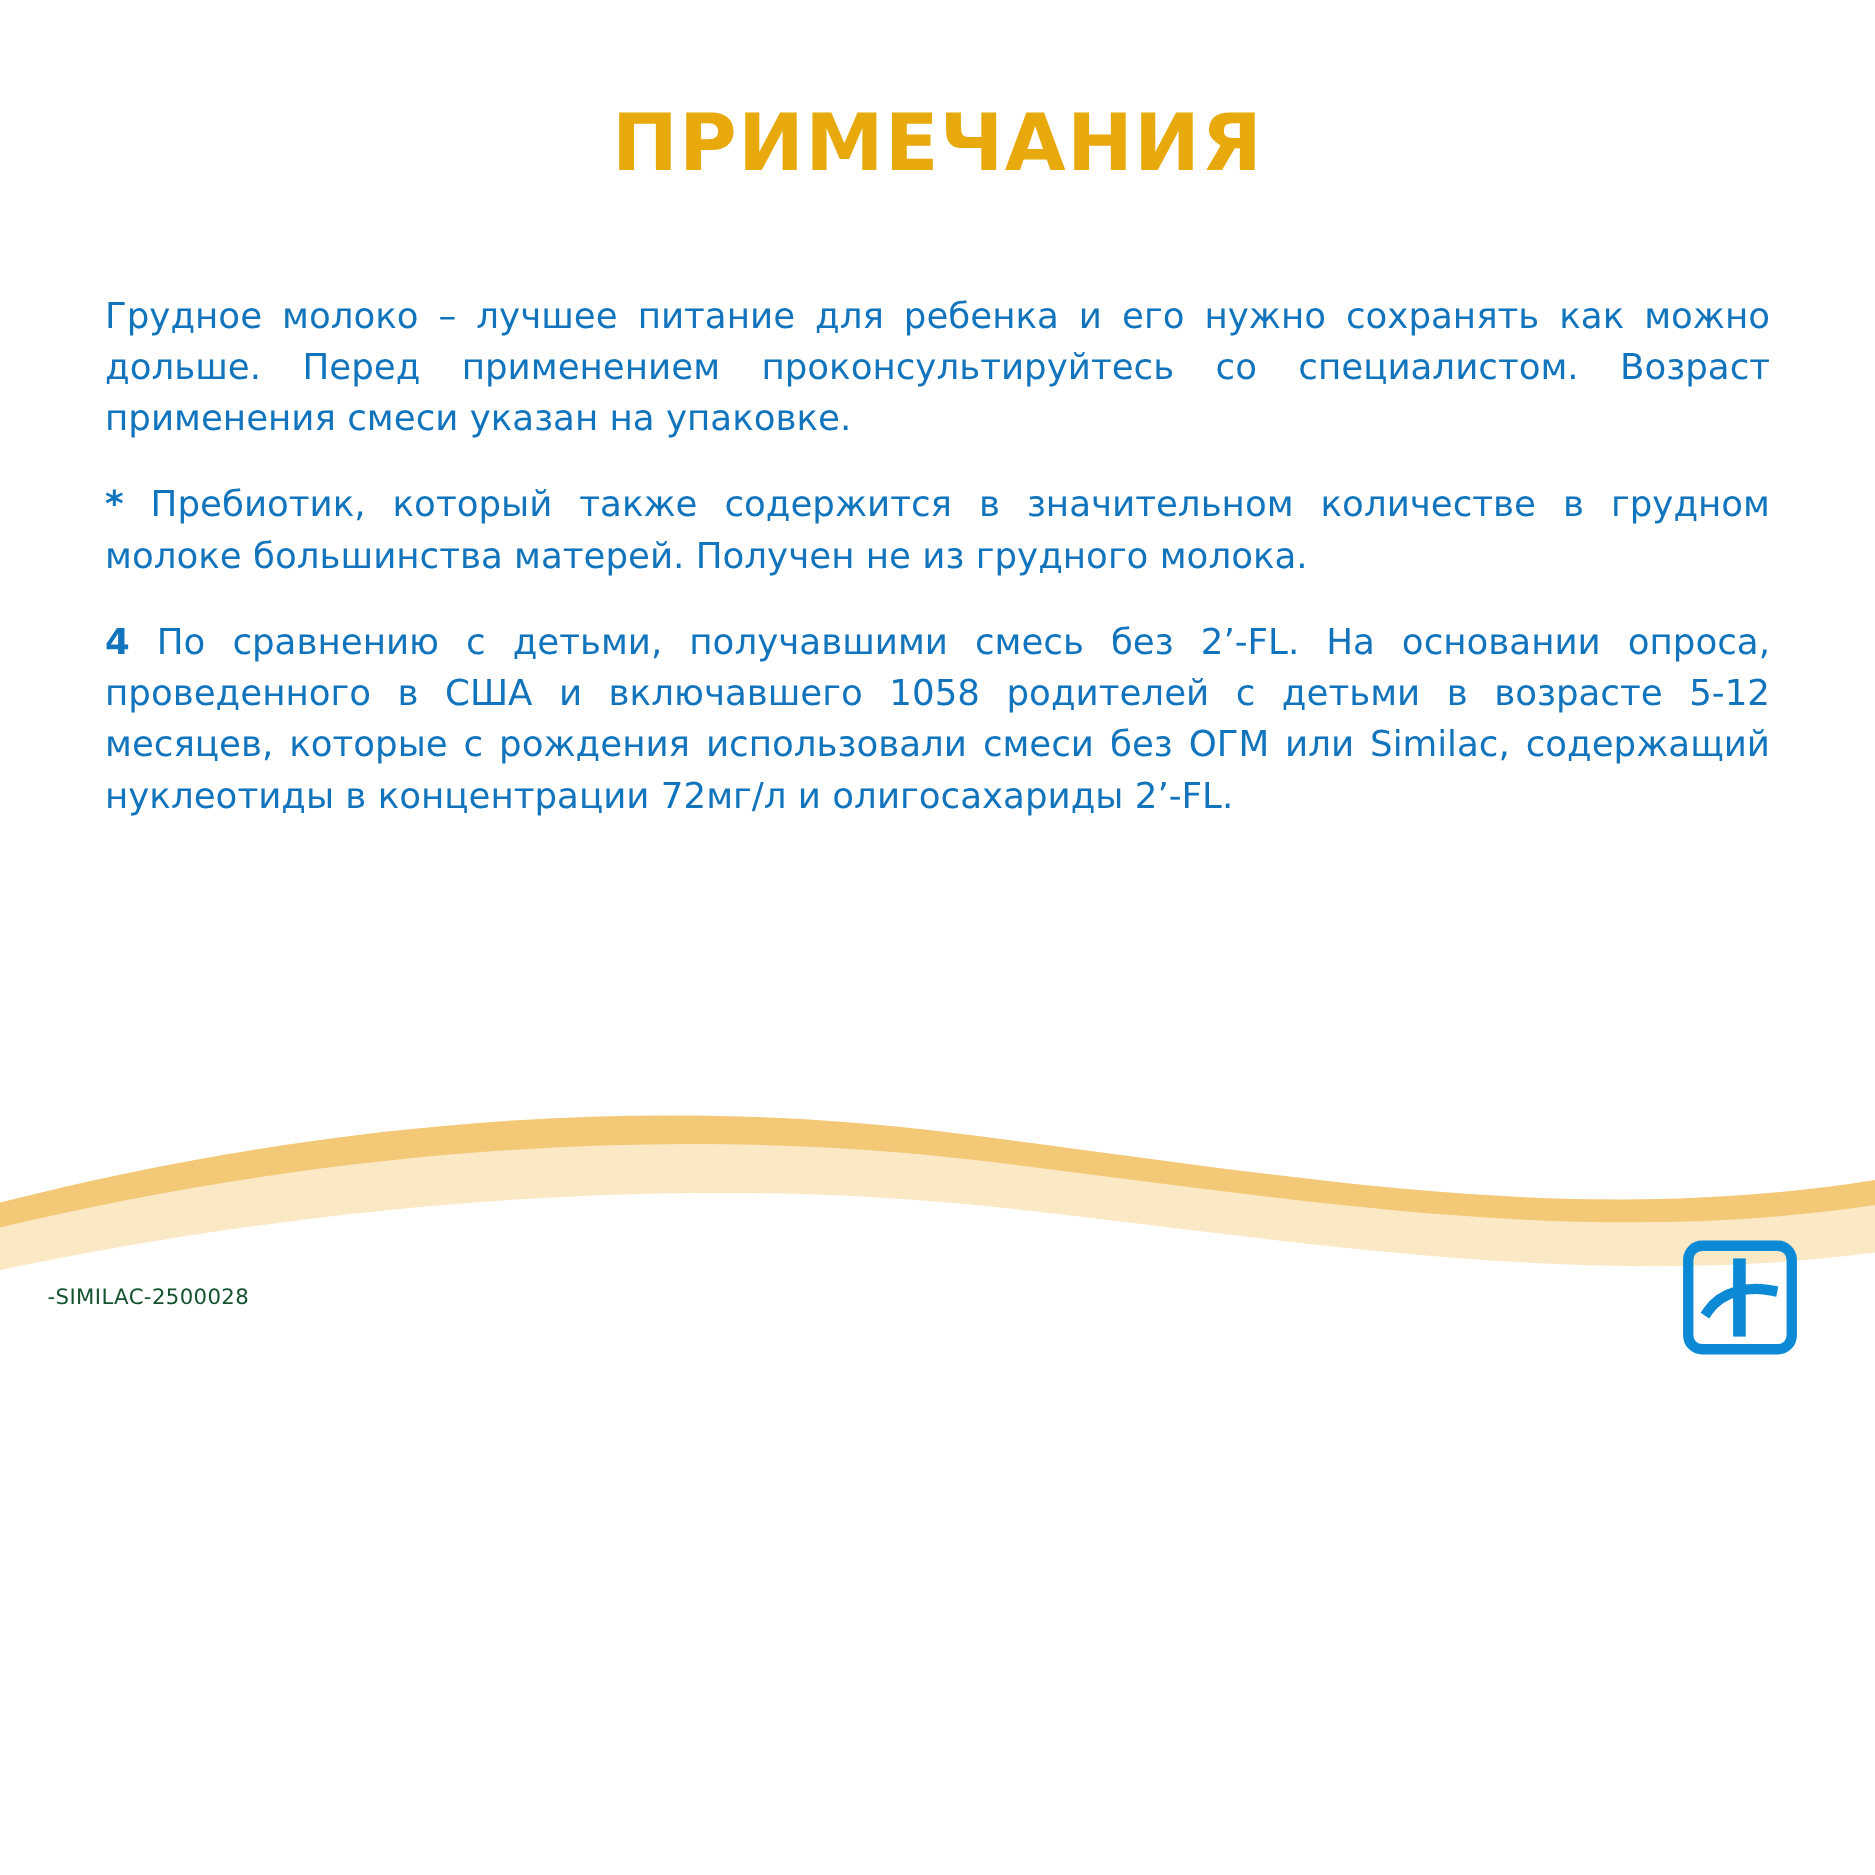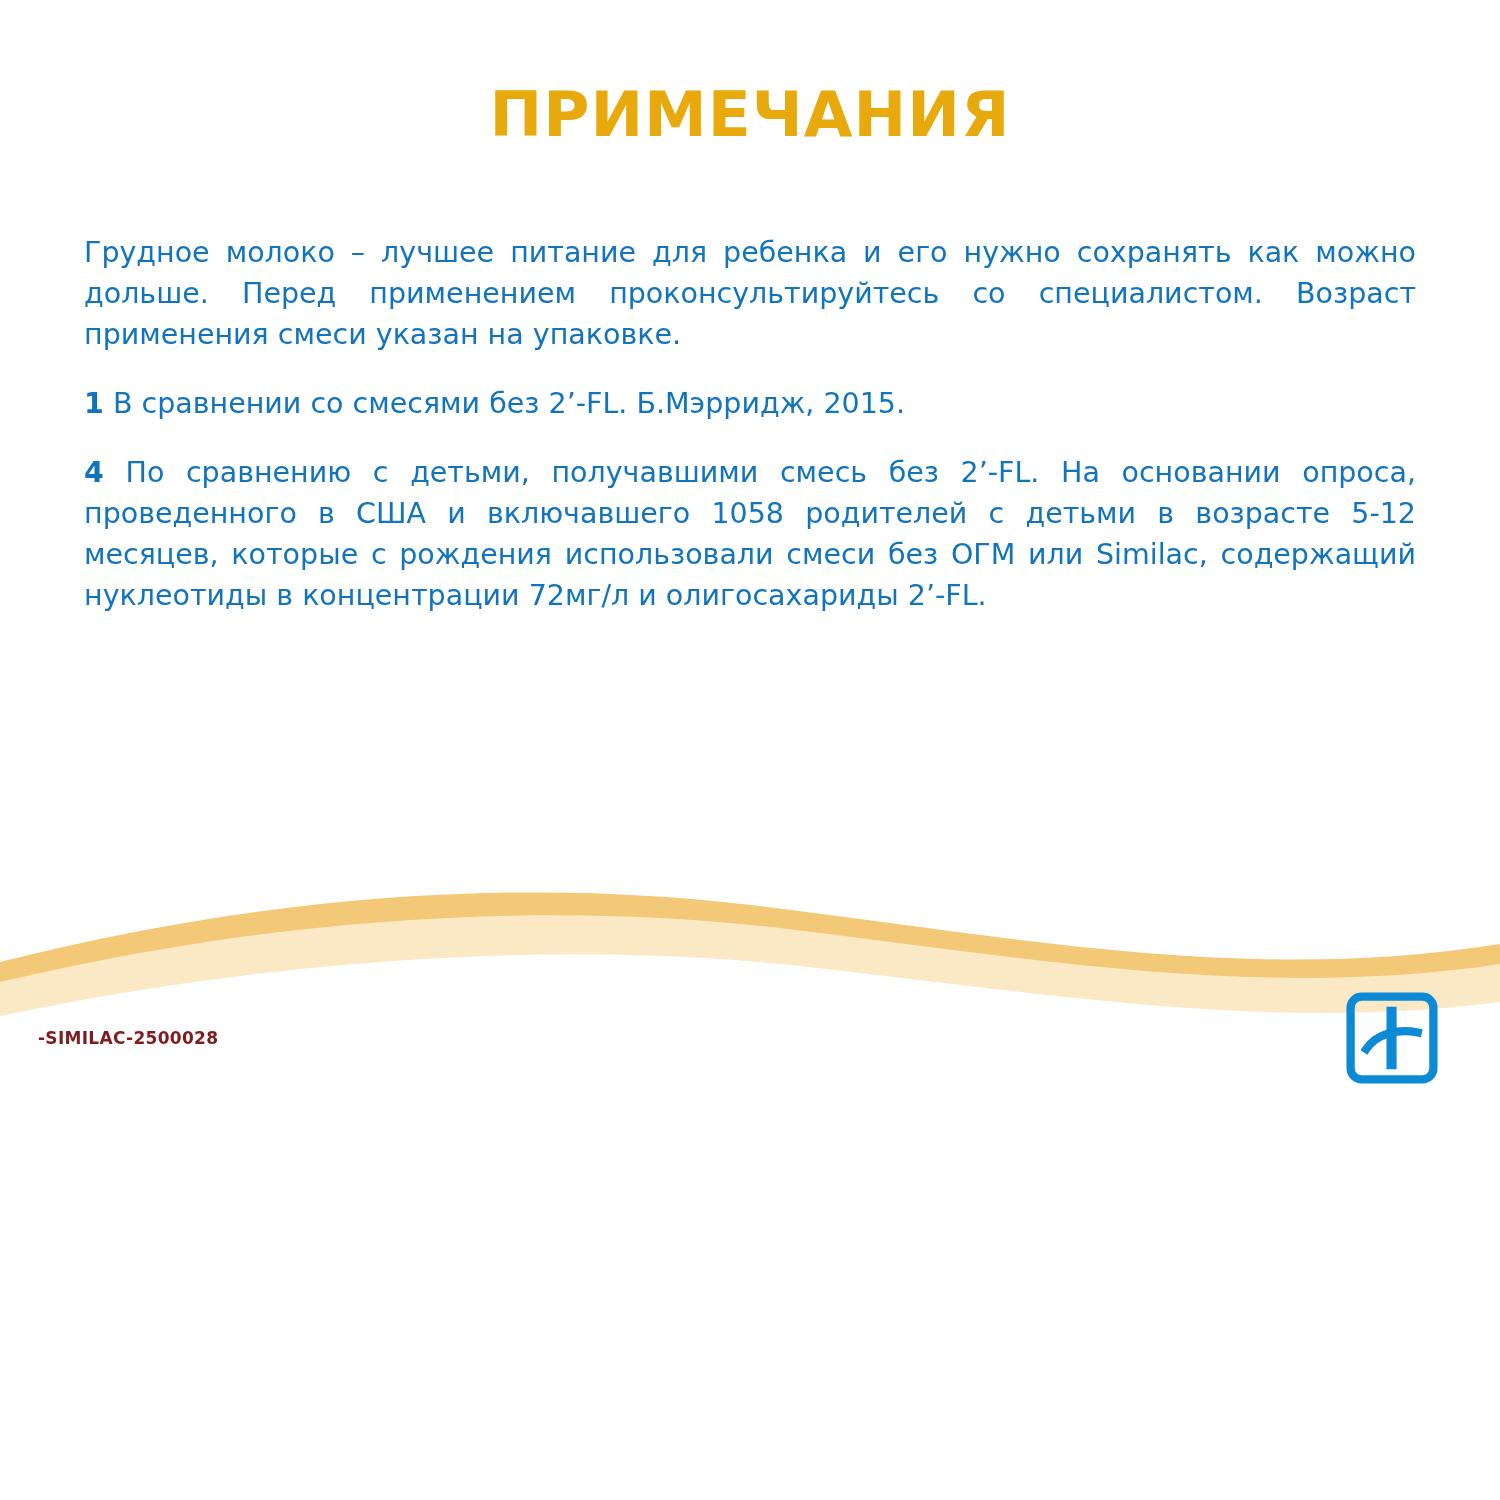--- a/index.html
+++ b/index.html
@@ -69,22 +69,22 @@
     height: 290px;
     pointer-events: none;
   }
 
   .footer-code {
     position: absolute;
     left: 38px;
     bottom: 108px;
     font-family: "DejaVu Sans", sans-serif;
     font-size: 17px;
-    font-weight: bold;
-    color: #7f1d1d;
+    font-weight: normal;
+    color: #14532d;
     letter-spacing: 0.3px;
   }
 
   .logo {
     position: absolute;
     right: 62px;
     bottom: 72px;
     display: flex;
     align-items: center;
     gap: 24px;
@@ -108,24 +108,24 @@
 <body>
 
 <div class="slide">
 
   <div class="title">ПРИМЕЧАНИЯ</div>
 
   <div class="body-text">
 
     <p class="para intro">Грудное молоко – лучшее питание для ребенка и его нужно сохранять как можно дольше. Перед применением проконсультируйтесь со специалистом. Возраст применения смеси указан на упаковке.</p>
 
+    <p class="para">
+      <span class="marker">*</span><span> Пребиотик, который также содержится в значительном количестве в грудном молоке большинства матерей. Получен не из грудного молока.</span>
+    </p>
 
-    <p class="para">
-      <span class="marker">1</span><span> В сравнении со смесями без 2’-FL. Б.Мэрридж, 2015.</span>
-    </p>
 
 
 
     <p class="para">
       <span class="marker">4</span><span> По сравнению с детьми, получавшими смесь без 2’-FL. На основании опроса, проведенного в США и включавшего 1058 родителей с детьми в возрасте 5-12 месяцев, которые с рождения использовали смеси без ОГМ или Similac, содержащий нуклеотиды в концентрации 72мг/л и олигосахариды 2’-FL.</span>
     </p>
 
 
   </div>
 

